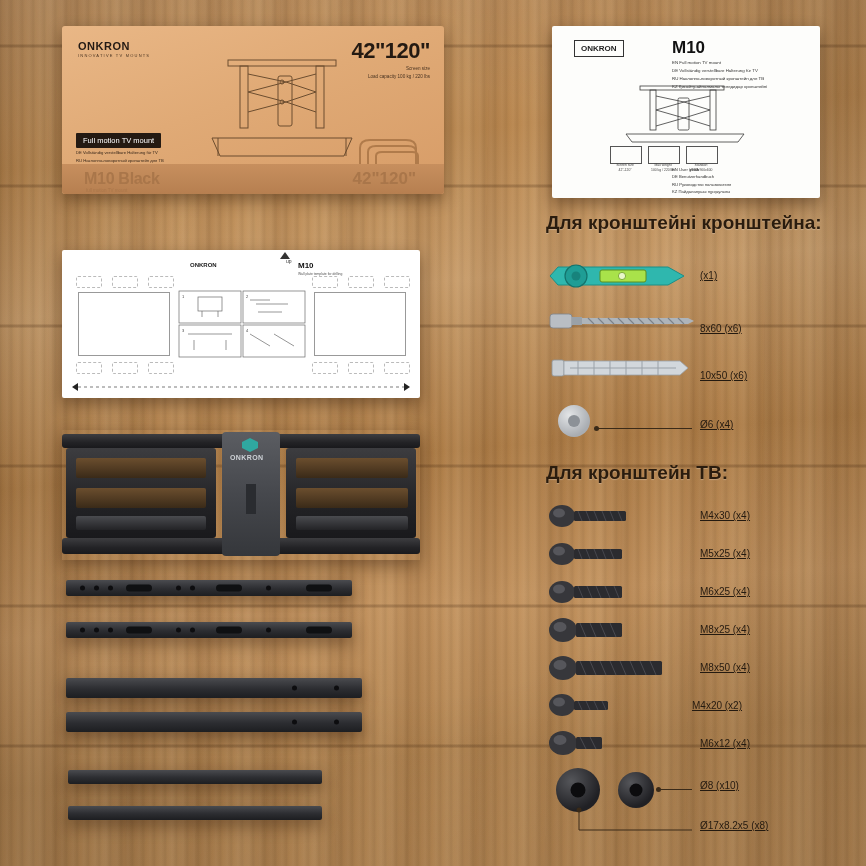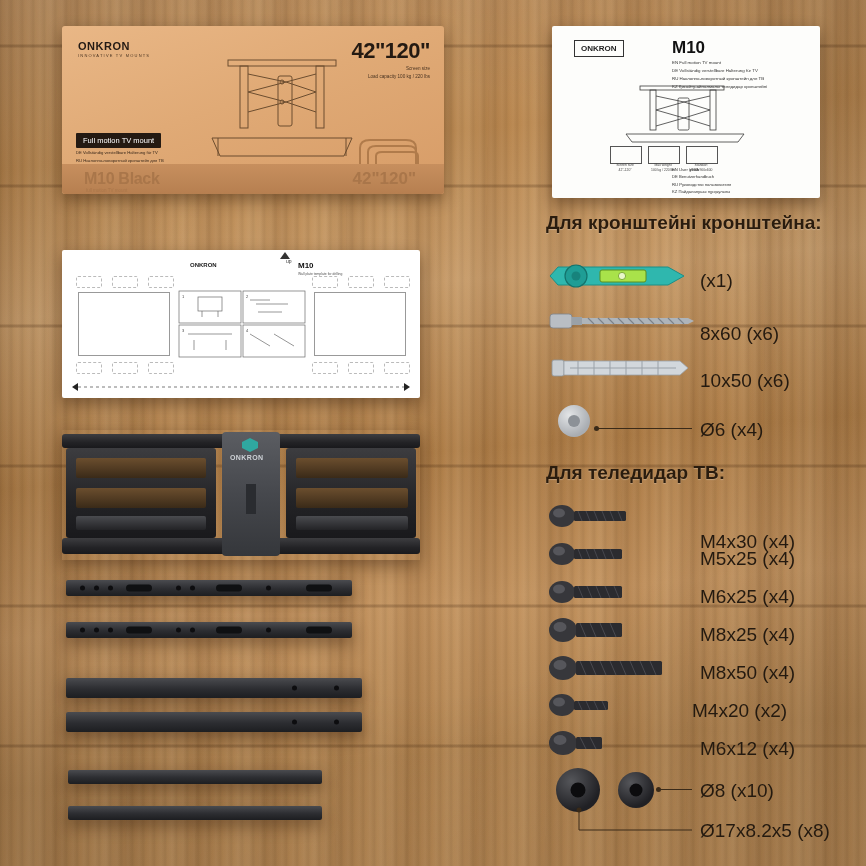--- a/index.html
+++ b/index.html
@@ -100,21 +100,21 @@
   .mplate .cube{position:absolute;left:20px;top:6px;width:16px;height:14px;background:#2fa8a0;clip-path:polygon(50% 0,100% 28%,100% 72%,50% 100%,0 72%,0 28%);}
   .mplate .arr{position:absolute;left:24px;top:52px;width:10px;height:30px;background:#2a2c30;}
 
   
   .rail{position:absolute;background:linear-gradient(180deg,#4a4b4f 0%,#2c2d31 55%,#1d1e21 100%);border-radius:2px;}
   .rail .hole{position:absolute;top:50%;transform:translateY(-50%);width:5px;height:5px;border-radius:50%;background:#0d0d0f;}
   .rail .slot{position:absolute;top:50%;transform:translateY(-50%);width:26px;height:7px;border-radius:4px;background:#0f1012;}
 
   
   .secTitle{position:absolute;font-size:19px;font-weight:bold;color:#2a1c0e;text-shadow:0 1px 1px rgba(255,255,255,.25);}
-  .itemLbl{position:absolute;font-size:19px;color:#241a10;}
+  .itemLbl{position:absolute;font-size:10px;color:#241a10;text-decoration:underline;}
   .washer{position:absolute;border-radius:50%;background:radial-gradient(circle at 35% 30%,#55565a,#202024 70%);}
   .washer .hl{position:absolute;left:50%;top:50%;transform:translate(-50%,-50%);border-radius:50%;background:#0c0c0e;}
   .grayWasher{position:absolute;border-radius:50%;background:radial-gradient(circle at 35% 32%,#e3e5e7,#a9adb2 70%);}
   .grayWasher .hl{position:absolute;left:50%;top:50%;transform:translate(-50%,-50%);border-radius:50%;background:#8c9197;}
   .leader{position:absolute;height:1px;background:#3a2a18;}
   .leadDot{position:absolute;width:5px;height:5px;border-radius:50%;background:#3a2a18;}
 
   .levelTool{position:absolute;}
 </style>
 </head>
@@ -348,31 +348,31 @@
 </svg>
 <div class="itemLbl" style="left:700px;top:370px;">10x50 (x6)</div>
 
 <div class="grayWasher abs" style="left:558px;top:405px;width:32px;height:32px;">
   <div class="hl" style="width:12px;height:12px;"></div>
 </div>
 <div class="leader abs" style="left:596px;top:428px;width:96px;"></div>
 <div class="leadDot abs" style="left:594px;top:426px;"></div>
 <div class="itemLbl" style="left:700px;top:419px;">Ø6 (x4)</div>
 
-<div class="secTitle" style="left:546px;top:462px;">Для теледидар ТВ:</div>
+<div class="secTitle" style="left:546px;top:462px;">Для кронштейн ТВ:</div>
 
 <svg class="abs" style="left:548px;top:503px;width:110px;height:26px;" viewBox="0 0 110 26">
   <ellipse cx="14" cy="13" rx="13" ry="11" fill="#37373b"></ellipse>
     <ellipse cx="11" cy="10" rx="6" ry="4.5" fill="#56565b"></ellipse>
   <rect x="26" y="8" width="52" height="10" rx="1.5" fill="#2b2b2f"></rect>
   <g stroke="#4a4a50" stroke-width=".9">
       <path d="M30 8 L34 18 M38 8 L42 18 M46 8 L50 18 M54 8 L58 18 M62 8 L66 18 M70 8 L74 18"></path>
     </g>
 </svg>
-<div class="itemLbl" style="left:700px;top:531px;">M4x30 (x4)</div>
+<div class="itemLbl" style="left:700px;top:510px;">M4x30 (x4)</div>
 
 <svg class="abs" style="left:548px;top:541px;width:110px;height:26px;" viewBox="0 0 110 26">
   <ellipse cx="14" cy="13" rx="13" ry="11" fill="#37373b"></ellipse>
     <ellipse cx="11" cy="10" rx="6" ry="4.5" fill="#56565b"></ellipse>
   <rect x="26" y="8" width="48" height="10" rx="1.5" fill="#2b2b2f"></rect>
   <g stroke="#4a4a50" stroke-width=".9">
       <path d="M30 8 L34 18 M38 8 L42 18 M46 8 L50 18 M54 8 L58 18 M62 8 L66 18"></path>
     </g>
 </svg>
 <div class="itemLbl" style="left:700px;top:548px;">M5x25 (x4)</div>

